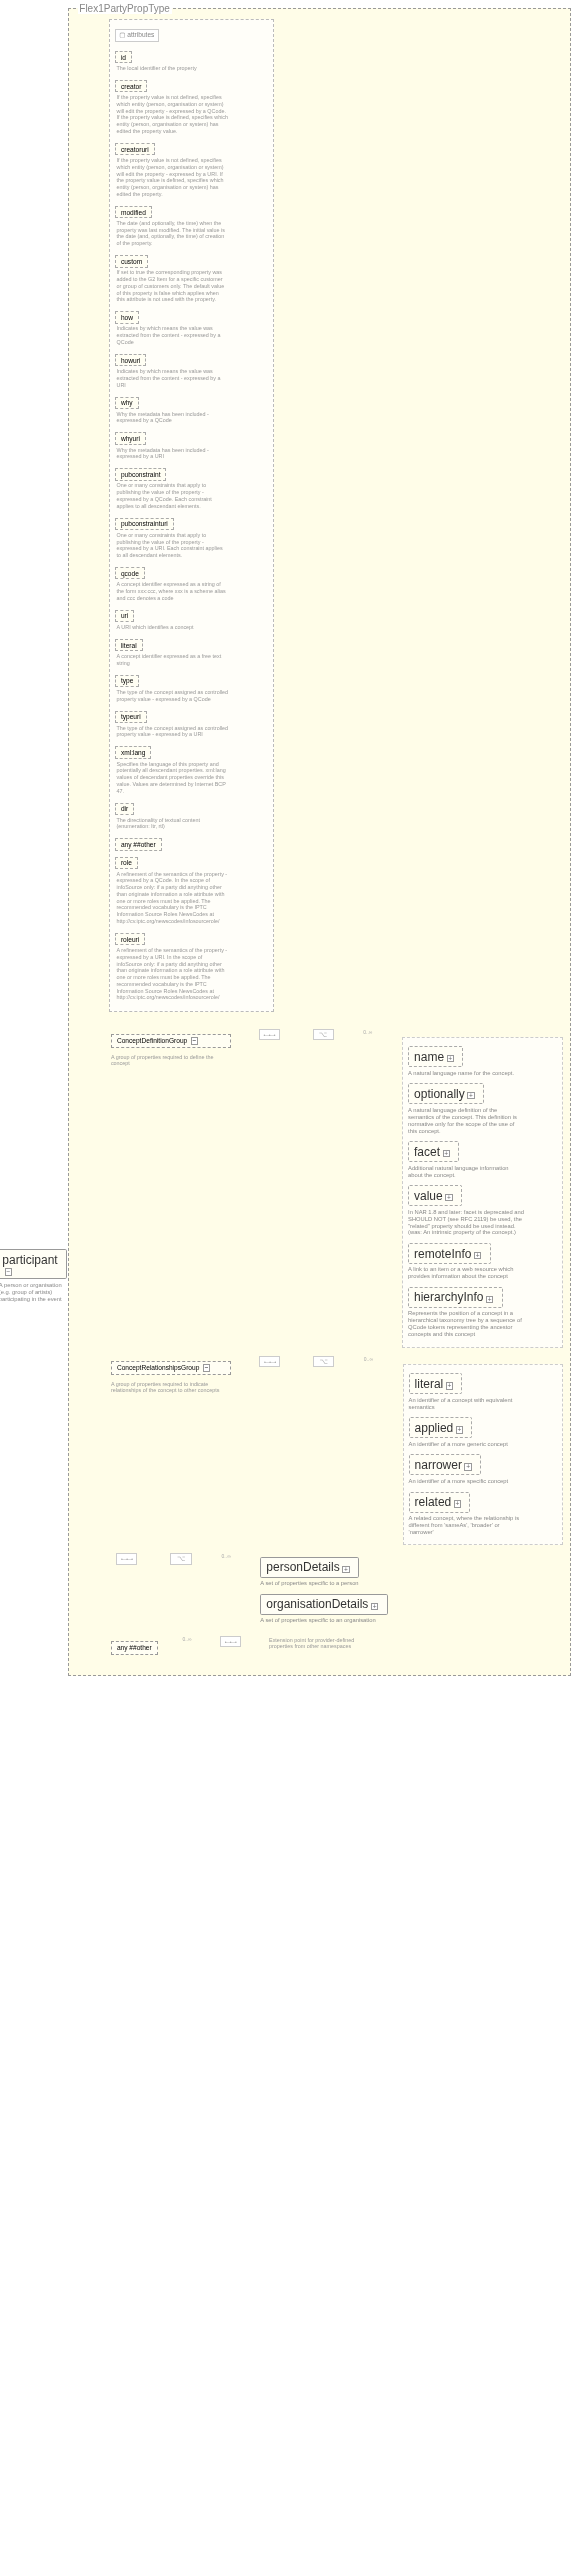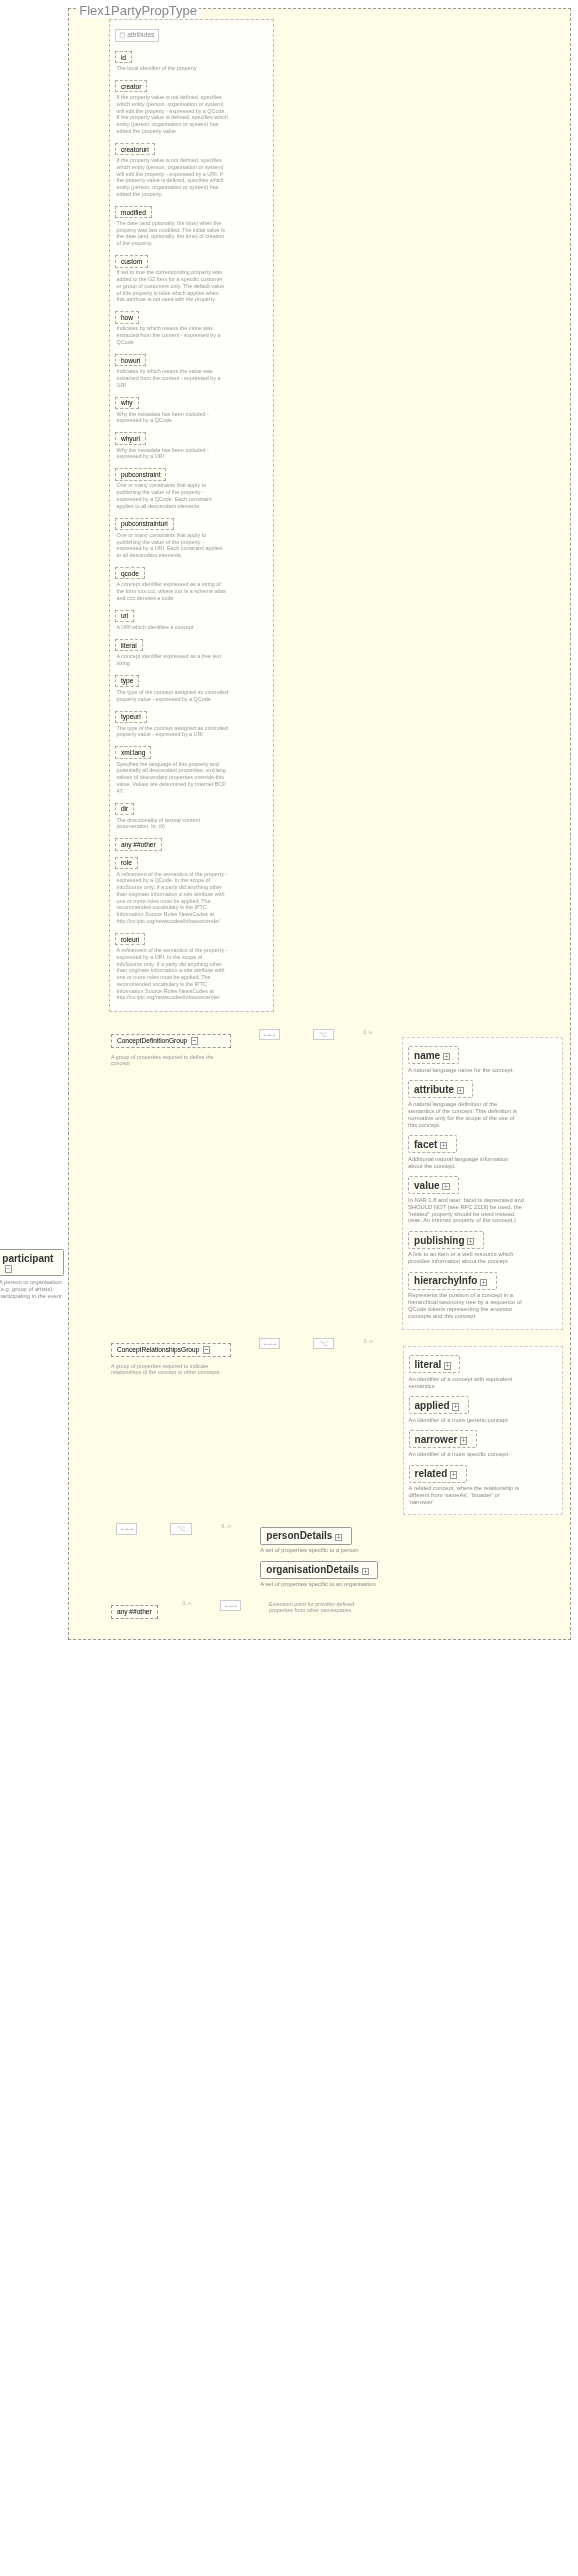--- a/index.html
+++ b/index.html
@@ -1,22 +1,22 @@
 <!DOCTYPE html>
 <html style="font-size:13.2px"><head>
 <meta charset="utf-8">
 <style>
 *{box-sizing:border-box;margin:0;padding:0;font-family:Verdana,Arial,sans-serif}
 body{background:#fff;width:579px;padding:8.3px}
 .root-bg{border:1.7px dashed #999;background:#fffde8;padding:6.6px;margin-left:60px;position:relative}
-.root-label{position:absolute;top:-6.6px;left:8.3px;font-size:13px;color:#888;background:#fff;padding:0 1.7px}
+.root-label{position:absolute;top:-6.6px;left:8.3px;font-size:10px;color:#888;background:#fff;padding:0 1.7px}
 .node-box{border:0.8px solid #c0c0a0;background:#fffef5;padding:2.5px 8.3px 2.5px 5px;font-size:7.4px;color:#333;display:inline-block;position:relative;border-radius:1.7px;margin-bottom:1.7px}
 .node-box.solid{border-style:solid;border-color:#999}
 .node-box.dashed{border-style:dashed;border-width:0.8px;border-color:#aaa}
-.node-label{font-weight:bold;font-size:10px}
+.node-label{font-weight:normal;font-size:12px}
 .node-desc{font-size:5.8px;color:#888;line-height:1.2;max-width:116px;margin-top:0.8px}
 .attr-panel{border:0.8px dashed #bbb;background:#fffef9;margin:3.3px 0 3.3px 33px;padding:5px;width:165px}
 .attr-header{font-size:6.6px;color:#888;border:0.8px solid #ccc;background:#fff;display:inline-block;padding:1.7px 3.3px;margin-bottom:3.3px}
 .attr-header::before{content:"▢ "}
 .attr-item{margin:2.5px 0}
 .attr-name{border:0.8px dashed #aaa;font-size:6.6px;padding:1.7px 5px;display:inline-block;background:#fffef3}
 .attr-text{font-size:5.4px;color:#999;line-height:1.25;margin:1.7px 0 5px 1.7px;max-width:112px}
 .group-box{border:0.8px dashed #999;background:#fffef3;padding:2.5px 5px;font-size:6.6px;display:inline-block;margin:5px 0;position:relative}
 .group-desc{font-size:5.4px;color:#999;max-width:124px;margin-top:0.8px}
 .row{display:flex;align-items:flex-start;gap:23px;margin:8.3px 0;position:relative}
@@ -81,24 +81,24 @@
           <span>ConceptDefinitionGroup</span>
           <span class="plusbox">−</span>
         </div>
         <div class="group-desc">A group of properties required to define the concept</div>
       </div>
       <span class="connector seq"></span>
       <span class="connector choice"></span>
       <span class="card">0..∞</span>
       <div class="col inner-dash" id="cdg-children" style="margin-left:6.6px;width:165px">
           <div class="leaf"><div class="node-box dashed"><span class="node-label">name</span><span class="expand">+</span></div><div class="node-desc">A natural language name for the concept.</div></div>
-          <div class="leaf"><div class="node-box dashed"><span class="node-label">attribute</span><span class="expand">+</span></div><div class="node-desc">A natural language definition of the semantics of the concept. This definition is normative only for the scope of the use of this concept.</div></div>
+          <div class="leaf"><div class="node-box dashed"><span class="node-label">optionally</span><span class="expand">+</span></div><div class="node-desc">A natural language definition of the semantics of the concept. This definition is normative only for the scope of the use of this concept.</div></div>
           <div class="leaf"><div class="node-box dashed"><span class="node-label">facet</span><span class="expand">+</span></div><div class="node-desc">Additional natural language information about the concept.</div></div>
           <div class="leaf"><div class="node-box dashed"><span class="node-label">value</span><span class="expand">+</span></div><div class="node-desc">In NAR 1.8 and later: facet is deprecated and SHOULD NOT (see RFC 2119) be used, the "related" property should be used instead. (was: An intrinsic property of the concept.)</div></div>
-          <div class="leaf"><div class="node-box dashed"><span class="node-label">publishing</span><span class="expand">+</span></div><div class="node-desc">A link to an item or a web resource which provides information about the concept</div></div>
+          <div class="leaf"><div class="node-box dashed"><span class="node-label">remoteInfo</span><span class="expand">+</span></div><div class="node-desc">A link to an item or a web resource which provides information about the concept</div></div>
           <div class="leaf"><div class="node-box dashed"><span class="node-label">hierarchyInfo</span><span class="expand">+</span></div><div class="node-desc">Represents the position of a concept in a hierarchical taxonomy tree by a sequence of QCode tokens representing the ancestor concepts and this concept</div></div>
         </div>
     </div>
 
     <div class="row">
       <div class="col">
         <div class="group-box">
           <span>ConceptRelationshipsGroup</span>
           <span class="plusbox">−</span>
         </div>

